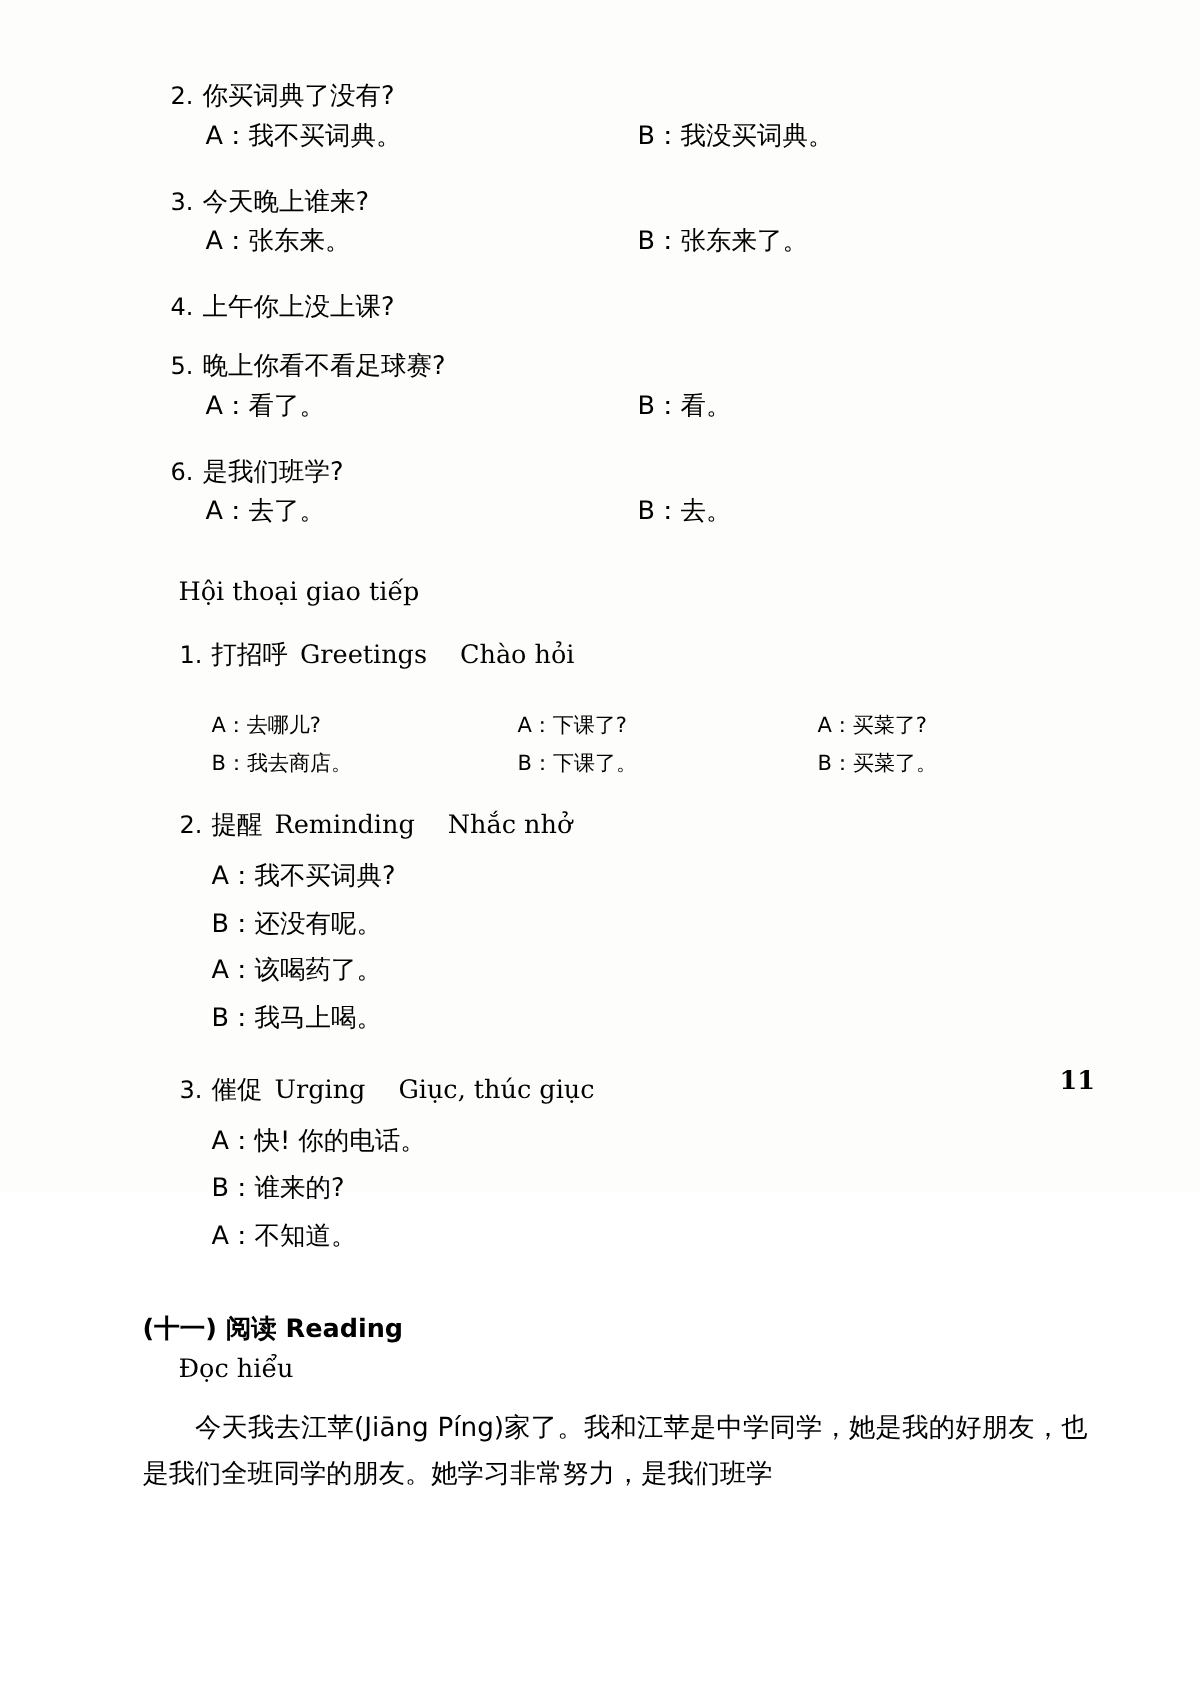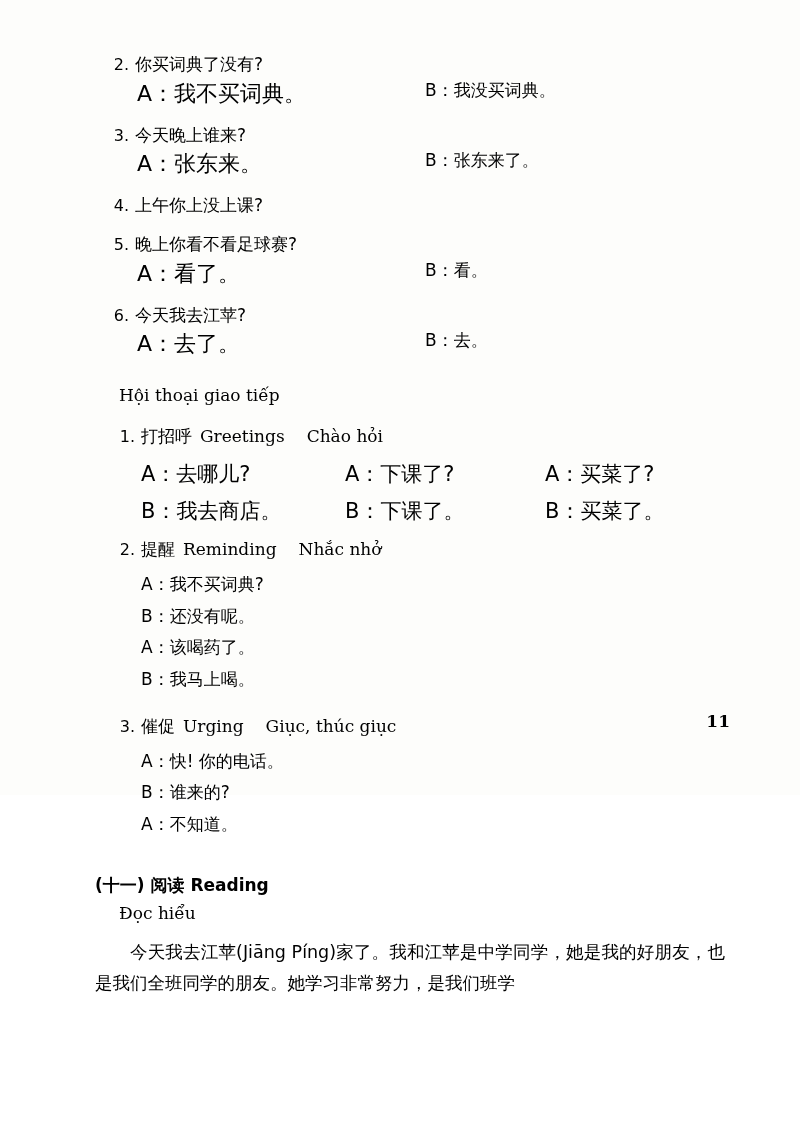--- a/index.html
+++ b/index.html
@@ -48,21 +48,21 @@
   }
   .drill-answers {
     position: relative;
     height: 30px;
     margin-top: 2px;
   }
   .ans-a {
     position: absolute;
     left: 42px;
     top: 0;
-    font-size: 22px;
+    font-size: 17px;
     white-space: nowrap;
   }
   .ans-b {
     position: absolute;
     left: 330px;
     top: 0;
     font-size: 17px;
     white-space: nowrap;
   }
 
@@ -110,22 +110,22 @@
     font-family: "DejaVu Serif", serif;
     margin-left: 22px;
   }
   .comm-cols {
     position: relative;
     margin-top: 8px;
     height: 62px;
   }
   .comm-col {
     position: absolute;
-    top: 0;
-    font-size: 21px;
+    top: 16px;
+    font-size: 14px;
     white-space: nowrap;
     line-height: 1.75;
   }
   .comm-col.c1 { left: 46px; }
   .comm-col.c2 { left: 250px; }
   .comm-col.c3 { left: 450px; }
 
   .comm-lines {
     margin-top: 8px;
     margin-left: 46px;
@@ -192,21 +192,21 @@
         <span class="drill-num">5.</span><span>晚上你看不看足球赛?</span>
       </div>
       <div class="drill-answers">
         <span class="ans-a">A：看了。</span>
         <span class="ans-b">B：看。</span>
       </div>
     </div>
 
     <div class="drill-item">
       <div class="drill-q">
-        <span class="drill-num">6.</span><span>今天我去江苹?</span>
+        <span class="drill-num">6.</span><span>是我们班学?</span>
       </div>
       <div class="drill-answers">
         <span class="ans-a">A：去了。</span>
         <span class="ans-b">B：去。</span>
       </div>
     </div>
 
     <div class="section">
       <div class="section-sub">Hội thoại giao tiếp</div>
 

